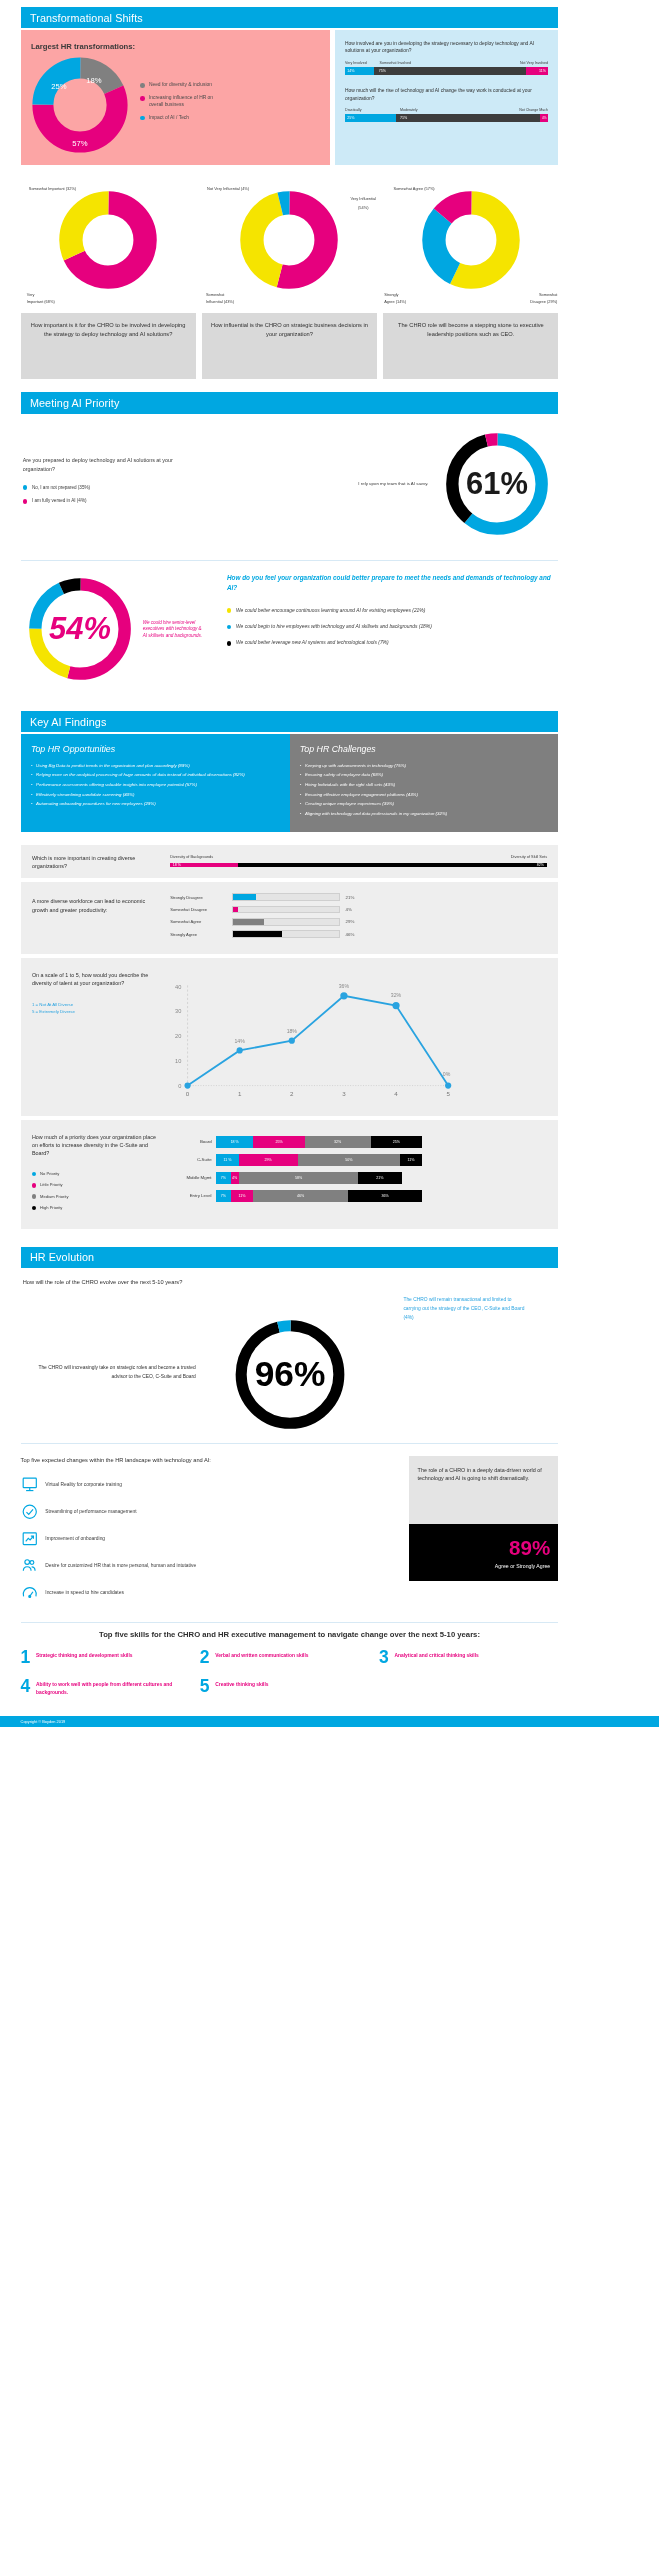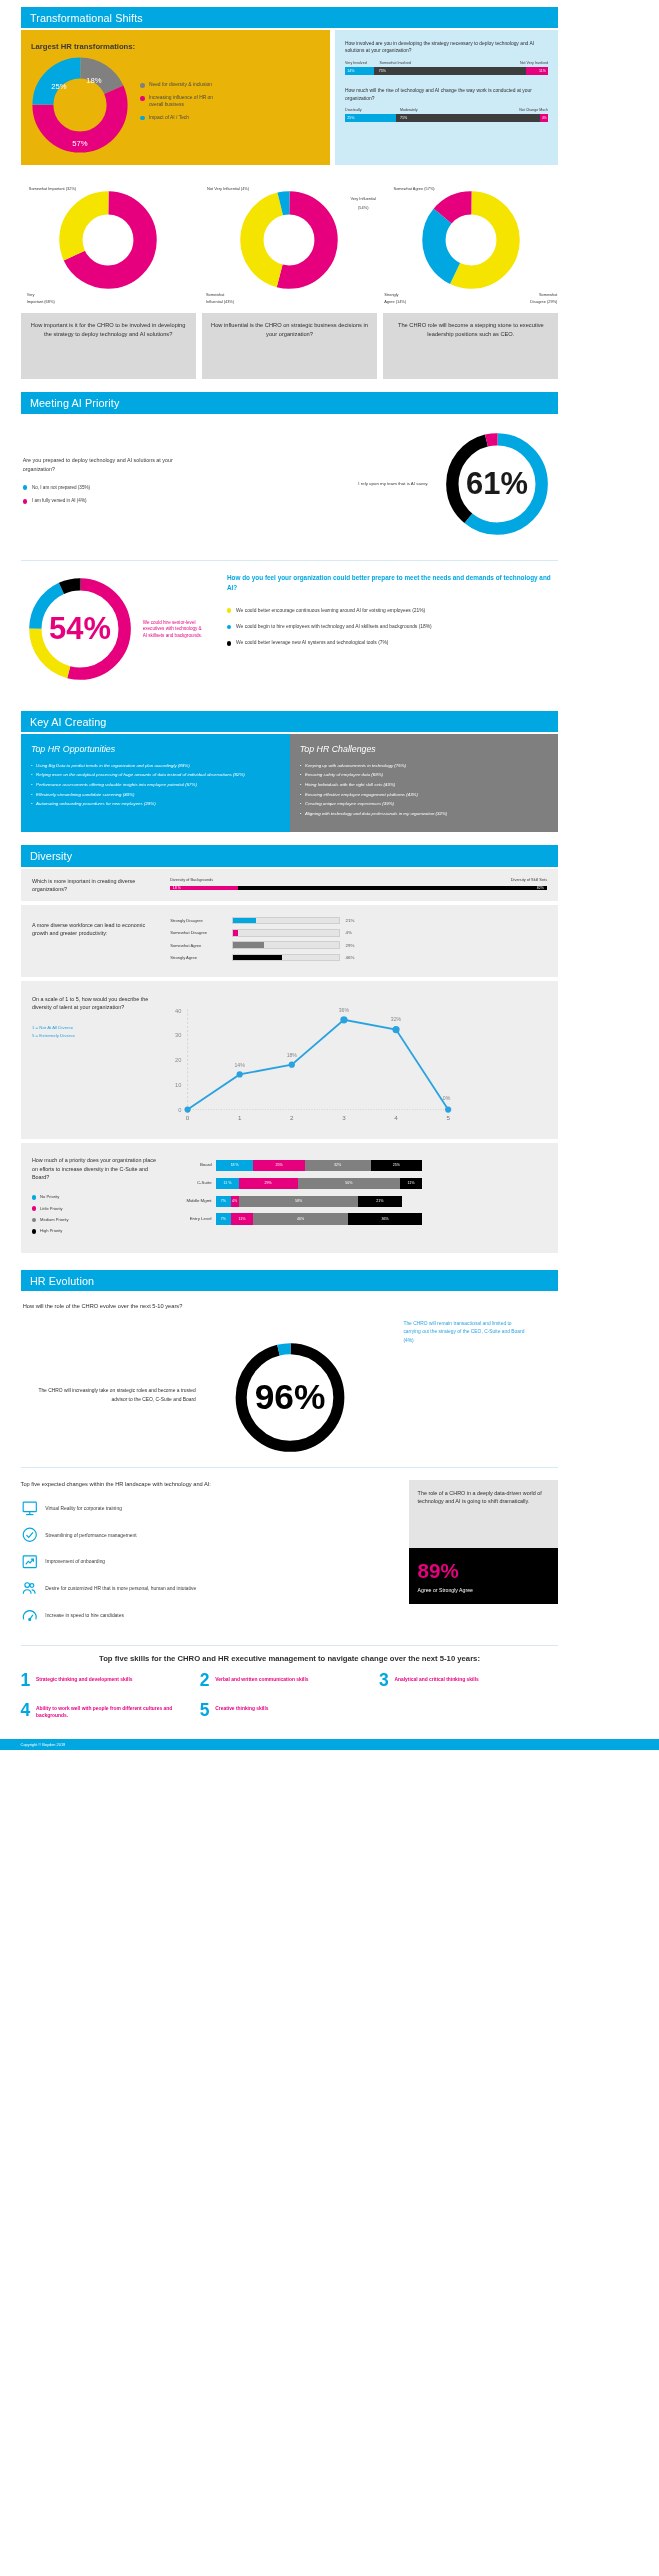--- a/index.html
+++ b/index.html
@@ -12,21 +12,21 @@
 
   
   .banner {
     background:#00a7e1; color:#ffffff;
     font-size:10.8px; padding:4.6px 9.3px; letter-spacing:0.1px;
     margin-bottom:2.1px;
   }
 
   
   .s1 { display:flex; gap:5.2px; align-items:stretch; }
-  .s1-left { flex:0 0 309px; background:#eab308; padding:11.3px 10.3px; }
+  .s1-left { flex:0 0 309px; background:#fca5a5; padding:11.3px 10.3px; }
   .s1-right { flex:1; background:#cdeaf7; padding:9.3px 10.3px; }
   .s1-title { font-size:7.7px; font-weight:bold; color:#3a3a3a; margin-bottom:5.2px; }
   .donut-wrap { display:flex; align-items:center; gap:11.3px; margin-top:2.1px;}
   .legend-item { display:flex; gap:4.1px; align-items:flex-start; margin-bottom:6.2px; font-size:4.9px; color:#4a4a4a; line-height:1.35; max-width:77px;}
   .dot { width:4.6px; height:4.6px; border-radius:50%; flex:0 0 4.6px; margin-top:1px;}
   .qtext { font-size:4.9px; color:#2f2f2f; line-height:1.5; margin-bottom:6.2px; }
   .seg-labels { display:flex; font-size:3.6px; color:#3a3a3a; line-height:1.25; margin-bottom:1.5px;}
   .seg-bar { display:flex; height:8.2px; font-size:3.6px; color:#fff; }
   .seg-bar span { display:flex; align-items:center; padding-left:2.1px; }
 
@@ -39,21 +39,21 @@
   
   .s3 { display:flex; align-items:center; padding:9.3px 2.1px; }
   .s3-left { flex:1; }
   .s3-q { font-size:5.4px; color:#3a3a3a; line-height:1.55; margin-bottom:11.3px; max-width:170px;}
   .s3-li { display:flex; gap:4.6px; font-size:4.6px; color:#3a3a3a; margin-bottom:8.2px; align-items:center;}
   .s3-right { flex:0 0 237px; display:flex; align-items:center; justify-content:flex-end; gap:10px;}
   .s3-note { font-size:4.4px; text-align:right; color:#3a3a3a; line-height:1.4;}
 
   .divider { height:0.5px; background:#d7e9f5; margin:7.2px 0; }
 
-  .s4 { display:flex; gap:10.3px; align-items:flex-start; padding:3.1px 0 9.3px 0;}
+  .s4 { display:flex; gap:10.3px; align-items:flex-start; padding:3.1px 0 9.3px 0;font-style:italic;}
   .s4-left { flex:0 0 196px; display:flex; align-items:center; gap:4.1px;}
   .s4-pcttext { color:#e6007e; font-size:4.6px; line-height:1.4; max-width:62px;}
   .s4-q { color:#00a7e1; font-size:6.4px; font-weight:bold; line-height:1.55; margin-bottom:13.4px;}
   .s4-li { display:flex; gap:4.6px; font-size:4.9px; color:#3a3a3a; margin-bottom:9.3px; line-height:1.45;}
 
   
   .kf { display:flex; }
   .kf-col { padding:9.3px 10.3px 12.4px 10.3px;font-style:italic; }
   .kf-blue { background:#00a7e1; flex:1; color:#fff;}
   .kf-grey { background:#7f7f7f; flex:1; color:#fff;}
@@ -87,21 +87,21 @@
   .ev-mid { position:relative; height:149px; }
   .ev-note-blue { position:absolute; right:31px; top:9.3px; width:124px; color:#29a3e0; font-size:4.9px; line-height:1.75;}
   .ev-note-black{ position:absolute; left:5.2px; top:77px; width:170px; text-align:right; color:#2f2f2f; font-size:4.9px; line-height:1.75;}
 
   .chg { display:flex; gap:11.3px; padding-top:5.2px;}
   .chg-left { flex:1; }
   .chg-h { font-size:5.7px; line-height:1.55; color:#2f2f2f; margin-bottom:11.3px;}
   .chg-item { display:flex; align-items:center; gap:7.2px; margin-bottom:9.3px; font-size:4.9px; color:#3a3a3a; line-height:1.5;}
   .chg-right { flex:0 0 149px; }
   .chg-box-grey { background:#e4e4e4; padding:9.3px 8.2px; font-size:5.4px; line-height:1.6; color:#2f2f2f; min-height:68px;}
-  .chg-box-black { background:#000; padding:13.4px 8.2px 11.3px; text-align:left;}
+  .chg-box-black { background:#000; padding:13.4px 8.2px 11.3px; text-align:right;}
   .chg-pct { color:#e6007e; font-size:20.6px; font-weight:bold; line-height:1;}
   .chg-sub { color:#fff; font-size:5.2px; margin-top:5.2px;}
 
   
   .sk-title { font-size:7.7px; font-weight:bold; color:#2f2f2f; line-height:1.5; margin:7.2px 0 9.3px 0;text-align:center;}
   .sk-grid { display:flex; flex-wrap:wrap; }
   .sk-cell { width:33.33%; display:flex; gap:5.7px; align-items:flex-start; margin-bottom:13.4px; padding-right:8.2px;}
   .sk-num { color:#00a7e1; font-size:17.5px; font-weight:bold; line-height:.9;}
   .sk-txt { color:#e6007e; font-size:4.9px; font-weight:bold; line-height:1.5; padding-top:2.1px;}
 
@@ -284,21 +284,21 @@
           <span>We could begin to hire employees with technology and AI skillsets and backgrounds (18%)</span>
         </div>
       <div class="s4-li">
           <span class="dot" style="background:#000000;margin-top:1.5px"></span>
           <span>We could better leverage new AI systems and technological tools (7%)</span>
         </div>
     </div>
   </div>
 
   <div class="gap"></div>
-  <div class="banner">Key AI Creating</div>
+  <div class="banner">Key AI Findings</div>
   <div class="kf">
     <div class="kf-col kf-blue">
       <div class="kf-h">Top HR Opportunities</div>
       <ul class="kf-ul">
         <li>Using Big Data to predict trends in the organization and plan accordingly (89%)</li>
         <li>Relying more on the analytical processing of huge amounts of data instead of individual observations (82%)</li>
         <li>Performance assessments offering valuable insights into employee potential (57%)</li>
         <li>Effectively streamlining candidate screening (43%)</li>
         <li>Automating onboarding procedures for new employees (29%)</li>
       </ul>
@@ -310,21 +310,20 @@
         <li>Ensuring safety of employee data (68%)</li>
         <li>Hiring Individuals with the right skill sets (43%)</li>
         <li>Ensuring effective employee engagement platforms (43%)</li>
         <li>Creating unique employee experiences (39%)</li>
         <li>Aligning with technology and data professionals in my organization (32%)</li>
       </ul>
     </div>
   </div>
 
   <div class="gap"></div>
-  <div class="banner">Diversity</div>
 
   <div class="dv-block">
     <div class="dv-q">Which is more important in creating diverse organizations?</div>
     <div class="dv-right">
       <div class="dv-head">
         <span>Diversity of Backgrounds</span>
         <span>Diversity of Skill Sets</span>
       </div>
       <div class="dv-bar">
         <span style="width:18%;background:#e6007e;padding-left:2.6px">18 %</span>

